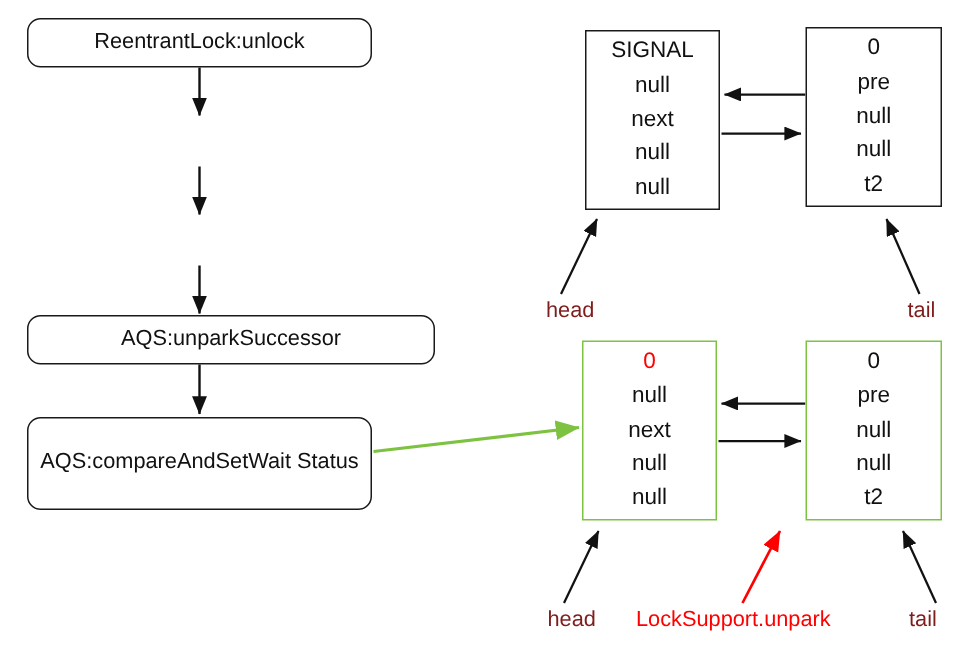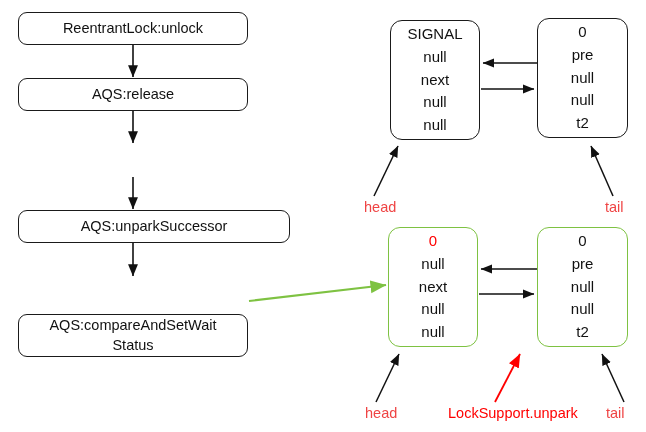--- a/index.html
+++ b/index.html
@@ -29,27 +29,27 @@
     border: 1.6px solid #1a1a1a;
     border-radius: 9px;
     background: #ffffff;
     display: flex;
     align-items: center;
     justify-content: center;
     text-align: center;
     font-size: 14.5px;
     color: #111111;
     line-height: 1.35;
-    padding: 2px 10px;
+    padding: 2px 0;
   }
   .node-box {
     position: absolute;
     box-sizing: border-box;
     border: 1.6px solid #1a1a1a;
-    border-radius: 12px;
+    border-radius: 0;
     background: #ffffff;
     display: flex;
     flex-direction: column;
     align-items: center;
     justify-content: center;
     font-size: 15px;
     color: #111111;
   }
   .node-box.green {
     border-color: #7ec242;
@@ -58,26 +58,25 @@
     line-height: 1.52;
     text-align: center;
     white-space: nowrap;
   }
   .node-box .cell.red {
     color: #ff0000;
   }
   .edge-label {
     position: absolute;
     font-size: 14.5px;
-    color: #ef4444;
+    color: #7f1d1d;
     white-space: nowrap;
   }
   .edge-label.red {
     color: #ff0000;
-    margin-left: 24px;
   }
 </style>
 </head>
 <body>
 
 <div id="canvas">
 
   <svg class="layer" viewBox="0 0 646 432">
     <defs>
       <marker id="arrow-black" markerWidth="9" markerHeight="9" refX="7.4" refY="3.1" orient="auto" markerUnits="strokeWidth">
@@ -142,30 +141,27 @@
 
     <g>
       <line x1="495" y1="402" x2="520" y2="354" stroke="#ff0000" stroke-width="1.8" marker-end="url(#arrow-red)"></line>
     </g>
   </svg>
 
   <div class="flow-box" style="left:18px; top:12px; width:230px; height:33px;">
     <span>ReentrantLock:unlock</span>
   </div>
 
-  <div class="flow-box" style="left:18px; top:78px; width:230px; height:33px;">
-    <span>AQS:release</span>
-  </div>
 
 
   <div class="flow-box" style="left:18px; top:210px; width:272px; height:33px;">
     <span>AQS:unparkSuccessor</span>
   </div>
 
-  <div class="flow-box" style="left:18px; top:278px; width:230px; height:43px;margin-top:36px;">
+  <div class="flow-box" style="left:18px; top:278px; width:230px; height:62px;">
     <span>AQS:compareAndSetWait Status</span>
   </div>
 
   <div class="node-box" style="left:390px; top:20px; width:90px; height:120px;">
     <div class="cell">SIGNAL</div>
     <div class="cell">null</div>
     <div class="cell">next</div>
     <div class="cell">null</div>
     <div class="cell">null</div>
   </div>

